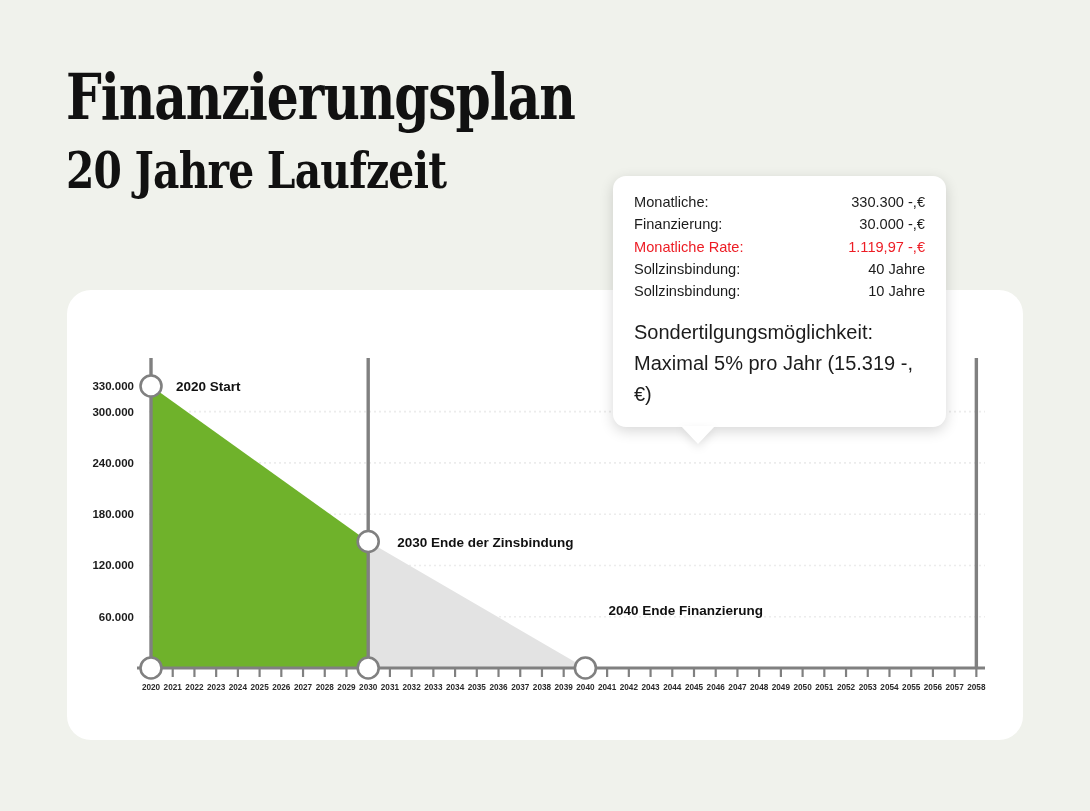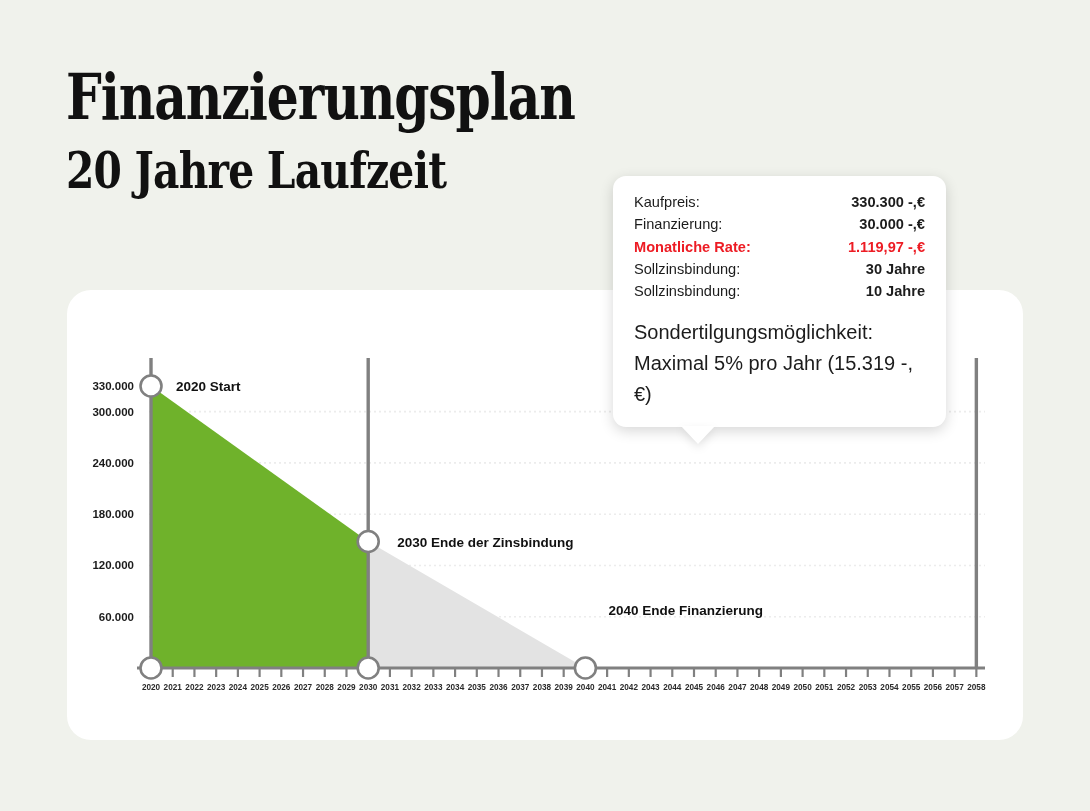--- a/index.html
+++ b/index.html
@@ -115,23 +115,23 @@
   }
   .card-row {
     display: flex;
     justify-content: space-between;
     align-items: baseline;
     font-size: 14.6px;
     line-height: 1.53;
     color: #1c1c1c;
   }
   .card-row .lbl { font-weight: normal; }
-  .card-row .val { font-weight: bold; text-align: right; }
+  .card-row .val { font-weight: normal; text-align: right; }
   .card-row.accent .lbl,
-  .card-row.accent .val { color: #ed1c24; font-weight: bold; }
+  .card-row.accent .val { color: #ed1c24; font-weight: normal; }
 
   .card-extra {
     margin-top: 14px;
     font-size: 20px;
     line-height: 1.55;
     color: #1c1c1c;
   }
   .card-extra .extra-title { font-weight: normal; display: block; }
   .card-extra .extra-value { font-weight: normal; display: block; }
 </style>
@@ -273,34 +273,34 @@
         <text x="176" y="391" class="anno-text">2020 Start</text>
         <text x="397.2" y="546.5272727272727" class="anno-text">2030 Ende der Zinsbindung</text>
         <text x="608.4" y="615.3636363636364" class="anno-text">2040 Ende Finanzierung</text>
       </g>
   </svg>
 </div>
 
 <div class="info-card">
   <div id="card-rows">
       <div class="card-row">
-        <span class="lbl">Kaufpreis:</span>
+        <span class="lbl">Monatliche:</span>
         <span class="val">330.300 -,€</span>
       </div>
       <div class="card-row">
         <span class="lbl">Finanzierung:</span>
         <span class="val">30.000 -,€</span>
       </div>
       <div class="card-row accent">
         <span class="lbl">Monatliche Rate:</span>
         <span class="val">1.119,97 -,€</span>
       </div>
       <div class="card-row">
         <span class="lbl">Sollzinsbindung:</span>
-        <span class="val">30 Jahre</span>
+        <span class="val">40 Jahre</span>
       </div>
       <div class="card-row">
         <span class="lbl">Sollzinsbindung:</span>
         <span class="val">10 Jahre</span>
       </div>
     </div>
   <div class="card-extra">
     <span class="extra-title">Sondertilgungsmöglichkeit:</span>
     <span class="extra-value">Maximal 5% pro Jahr (15.319 -,€)</span>
   </div>

